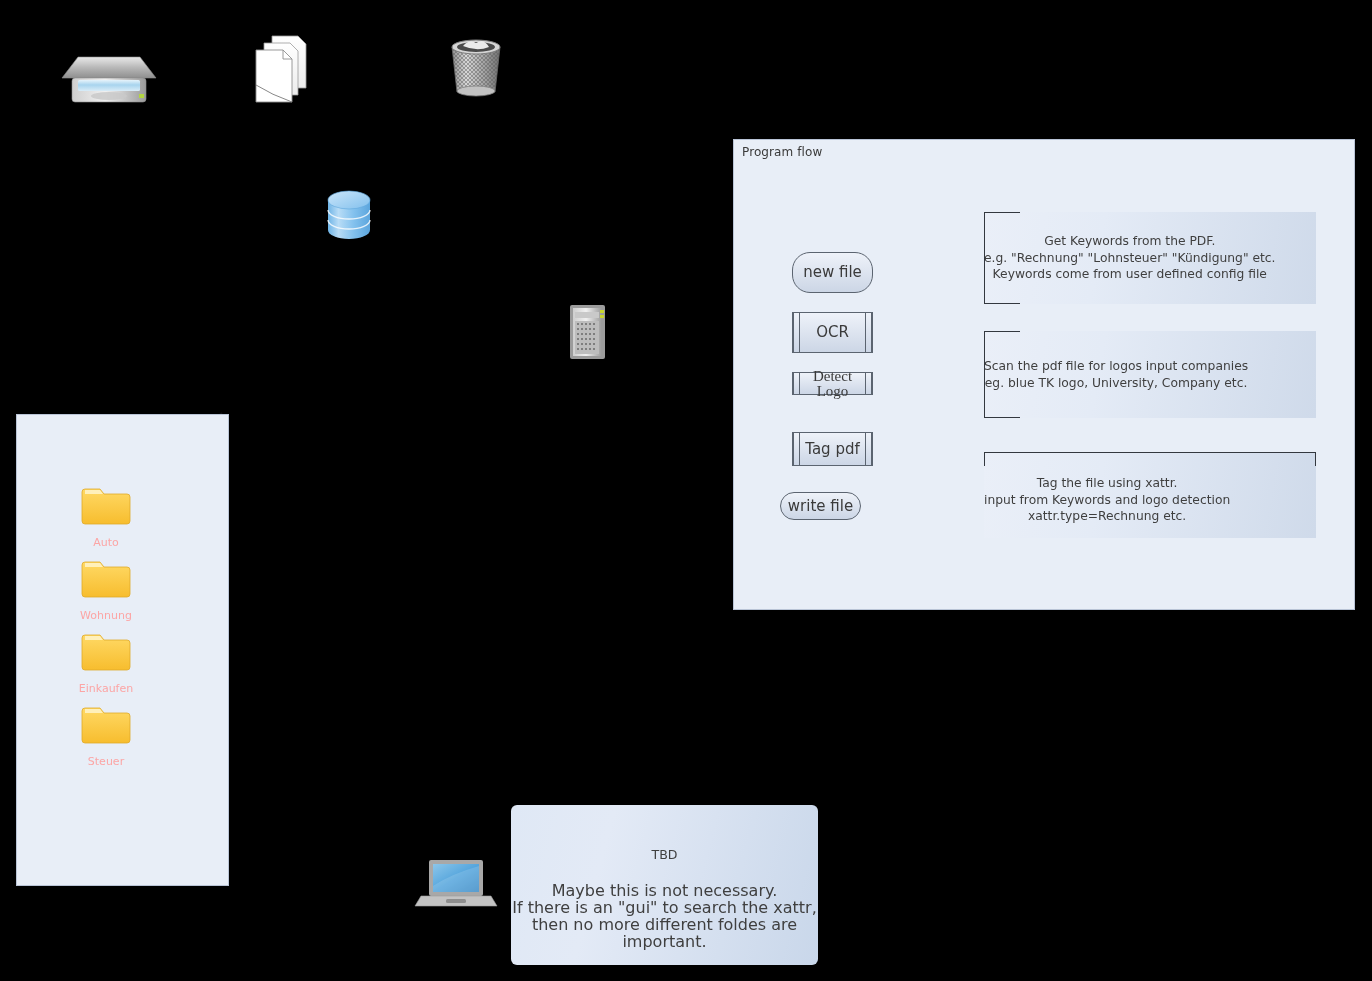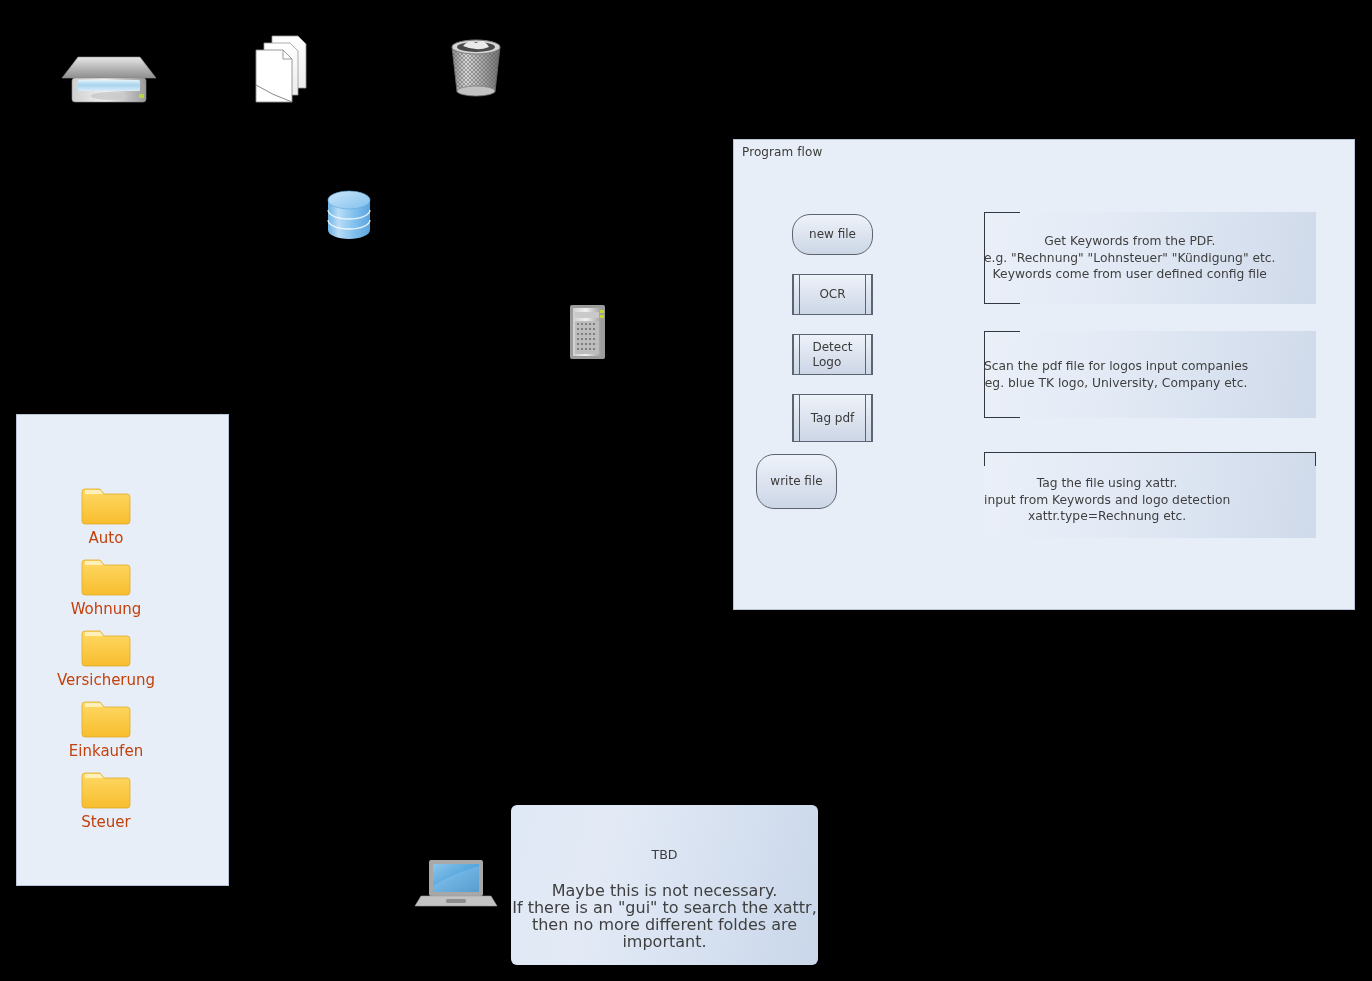--- a/index.html
+++ b/index.html
@@ -18,24 +18,26 @@
   }
   .panel-title{
     position:absolute;left:8px;top:5px;
     font-size:12px;color:#3a3a3a;letter-spacing:.1px;
   }
 
   
   .node{
     position:absolute;
     display:flex;align-items:center;justify-content:center;
-    font-size:12px;line-height:15px;color:#3a3a3a;
+    text-align:center;
+    font-size:15px;line-height:15px;color:#3a3a3a;
     border:1px solid #5b6470;
     background:linear-gradient(180deg,#eef2f9 0%,#ccd6e6 100%);
     box-sizing:border-box;
+    margin-top:38px;
   }
   .node.terminal{border-radius:18px;}
   .node.process{}
   .node.process::before,
   .node.process::after{
     content:"";position:absolute;top:0;bottom:0;width:7px;
     border-left:1px solid #5b6470;border-right:1px solid #5b6470;
     box-sizing:border-box;
   }
   .node.process::before{left:0;}
@@ -60,21 +62,21 @@
     position:absolute;left:0;right:0;top:0;height:14px;
     border:1px solid #33383f;border-bottom:none;box-sizing:border-box;
   }
 
   
   svg.overlay{position:absolute;left:0;top:0;width:1372px;height:981px;
               pointer-events:none;overflow:visible;}
 
   
   .folder-item{position:absolute;width:120px;text-align:center;}
-  .folder-label{font-size:15px;color:#c2410c;margin-top:3px;}
+  .folder-label{font-size:11px;color:#fca5a5;margin-top:10px;}
 </style>
 </head>
 <body>
 
 <svg class="overlay" viewBox="0 0 1372 981">
   <defs>
 
     <linearGradient id="gFolder" x1="0" y1="0" x2="0" y2="1">
       <stop offset="0" stop-color="#ffd965"></stop>
       <stop offset="1" stop-color="#f7bd2e"></stop>
@@ -258,27 +260,20 @@
       <path d="M2 8 a3 3 0 0 1 3 -3 L20 5 L24 10 L47 10 a3 3 0 0 1 3 3 L50 37 a3 3 0 0 1 -3 3 L5 40 a3 3 0 0 1 -3 -3 Z" fill="url(#gFolder)" stroke="#e0a92a" stroke-width="0.8"></path>
       <path d="M5 6 L20 6 L23 10 L5 10 Z" fill="#fff3c4" opacity="0.9"></path>
     </svg>
     <div class="folder-label">Wohnung</div>
   </div>
   <div class="folder-item" style="position:relative;margin-top:8px;">
     <svg width="52" height="42" viewBox="0 0 52 42" style="display:block;margin:0 auto;">
       <path d="M2 8 a3 3 0 0 1 3 -3 L20 5 L24 10 L47 10 a3 3 0 0 1 3 3 L50 37 a3 3 0 0 1 -3 3 L5 40 a3 3 0 0 1 -3 -3 Z" fill="url(#gFolder)" stroke="#e0a92a" stroke-width="0.8"></path>
       <path d="M5 6 L20 6 L23 10 L5 10 Z" fill="#fff3c4" opacity="0.9"></path>
     </svg>
-    <div class="folder-label">Versicherung</div>
-  </div>
-  <div class="folder-item" style="position:relative;margin-top:8px;">
-    <svg width="52" height="42" viewBox="0 0 52 42" style="display:block;margin:0 auto;">
-      <path d="M2 8 a3 3 0 0 1 3 -3 L20 5 L24 10 L47 10 a3 3 0 0 1 3 3 L50 37 a3 3 0 0 1 -3 3 L5 40 a3 3 0 0 1 -3 -3 Z" fill="url(#gFolder)" stroke="#e0a92a" stroke-width="0.8"></path>
-      <path d="M5 6 L20 6 L23 10 L5 10 Z" fill="#fff3c4" opacity="0.9"></path>
-    </svg>
     <div class="folder-label">Einkaufen</div>
   </div>
   <div class="folder-item" style="position:relative;margin-top:8px;">
     <svg width="52" height="42" viewBox="0 0 52 42" style="display:block;margin:0 auto;">
       <path d="M2 8 a3 3 0 0 1 3 -3 L20 5 L24 10 L47 10 a3 3 0 0 1 3 3 L50 37 a3 3 0 0 1 -3 3 L5 40 a3 3 0 0 1 -3 -3 Z" fill="url(#gFolder)" stroke="#e0a92a" stroke-width="0.8"></path>
       <path d="M5 6 L20 6 L23 10 L5 10 Z" fill="#fff3c4" opacity="0.9"></path>
     </svg>
     <div class="folder-label">Steuer</div>
   </div>
 </div>
@@ -288,30 +283,30 @@
 </div>
 
 <div class="node terminal" style="left:792px;top:214px;width:81px;height:41px;">
   <span>new file</span>
 </div>
 
 <div class="node process" style="left:792px;top:274px;width:81px;height:41px;">
   <span>OCR</span>
 </div>
 
-<div class="node process" style="left:792px;top:334px;width:81px;height:41px;white-space:pre-line;">
+<div class="node process" style="left:792px;top:334px;width:81px;height:23px;white-space:pre-line;font-family:Liberation Serif, serif;">
   <span>Detect
 Logo</span>
 </div>
 
-<div class="node process" style="left:792px;top:394px;width:81px;height:48px;">
+<div class="node process" style="left:792px;top:394px;width:81px;height:34px;">
   <span>Tag pdf</span>
 </div>
 
-<div class="node terminal" style="left:756px;top:454px;width:81px;height:55px;">
+<div class="node terminal" style="left:780px;top:454px;width:81px;height:28px;">
   <span>write file</span>
 </div>
 
 <div class="note" style="left:984px;top:212px;width:332px;height:92px;">
   <div class="brk-left"></div>
   <span>Get Keywords from the PDF.
 e.g. "Rechnung" "Lohnsteuer" "Kündigung" etc.
 Keywords come from user defined config file</span>
 </div>
 

